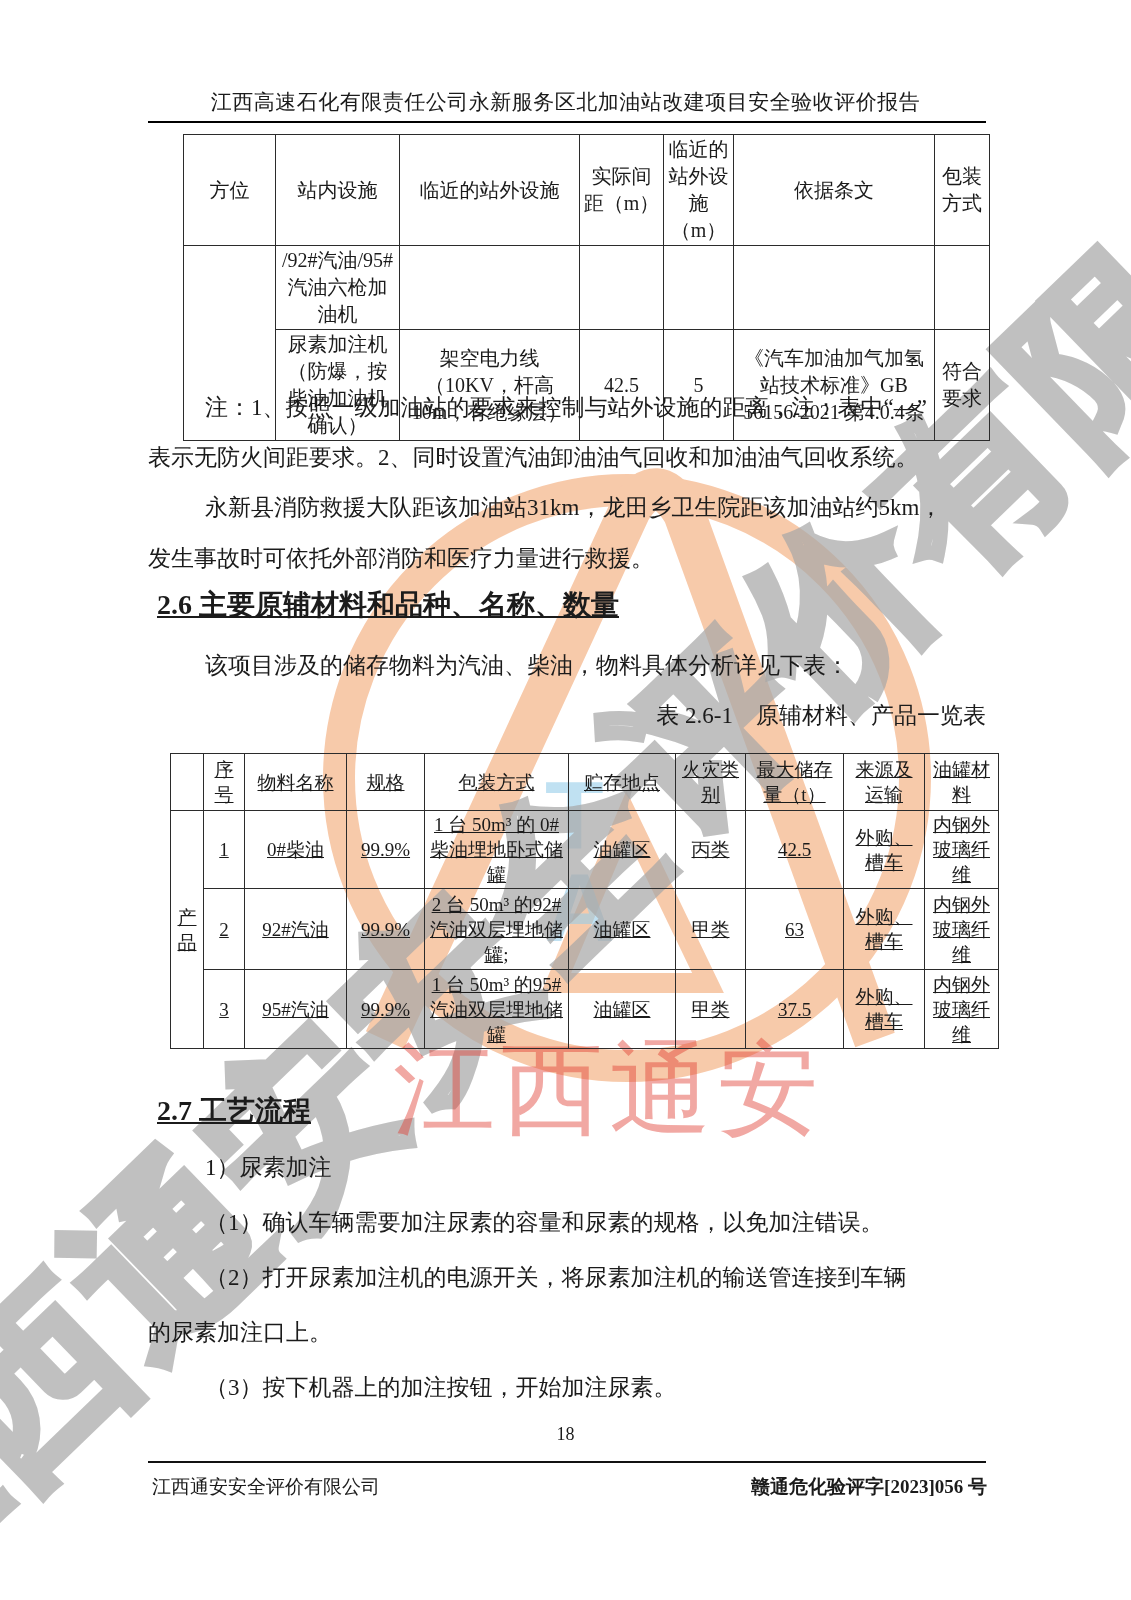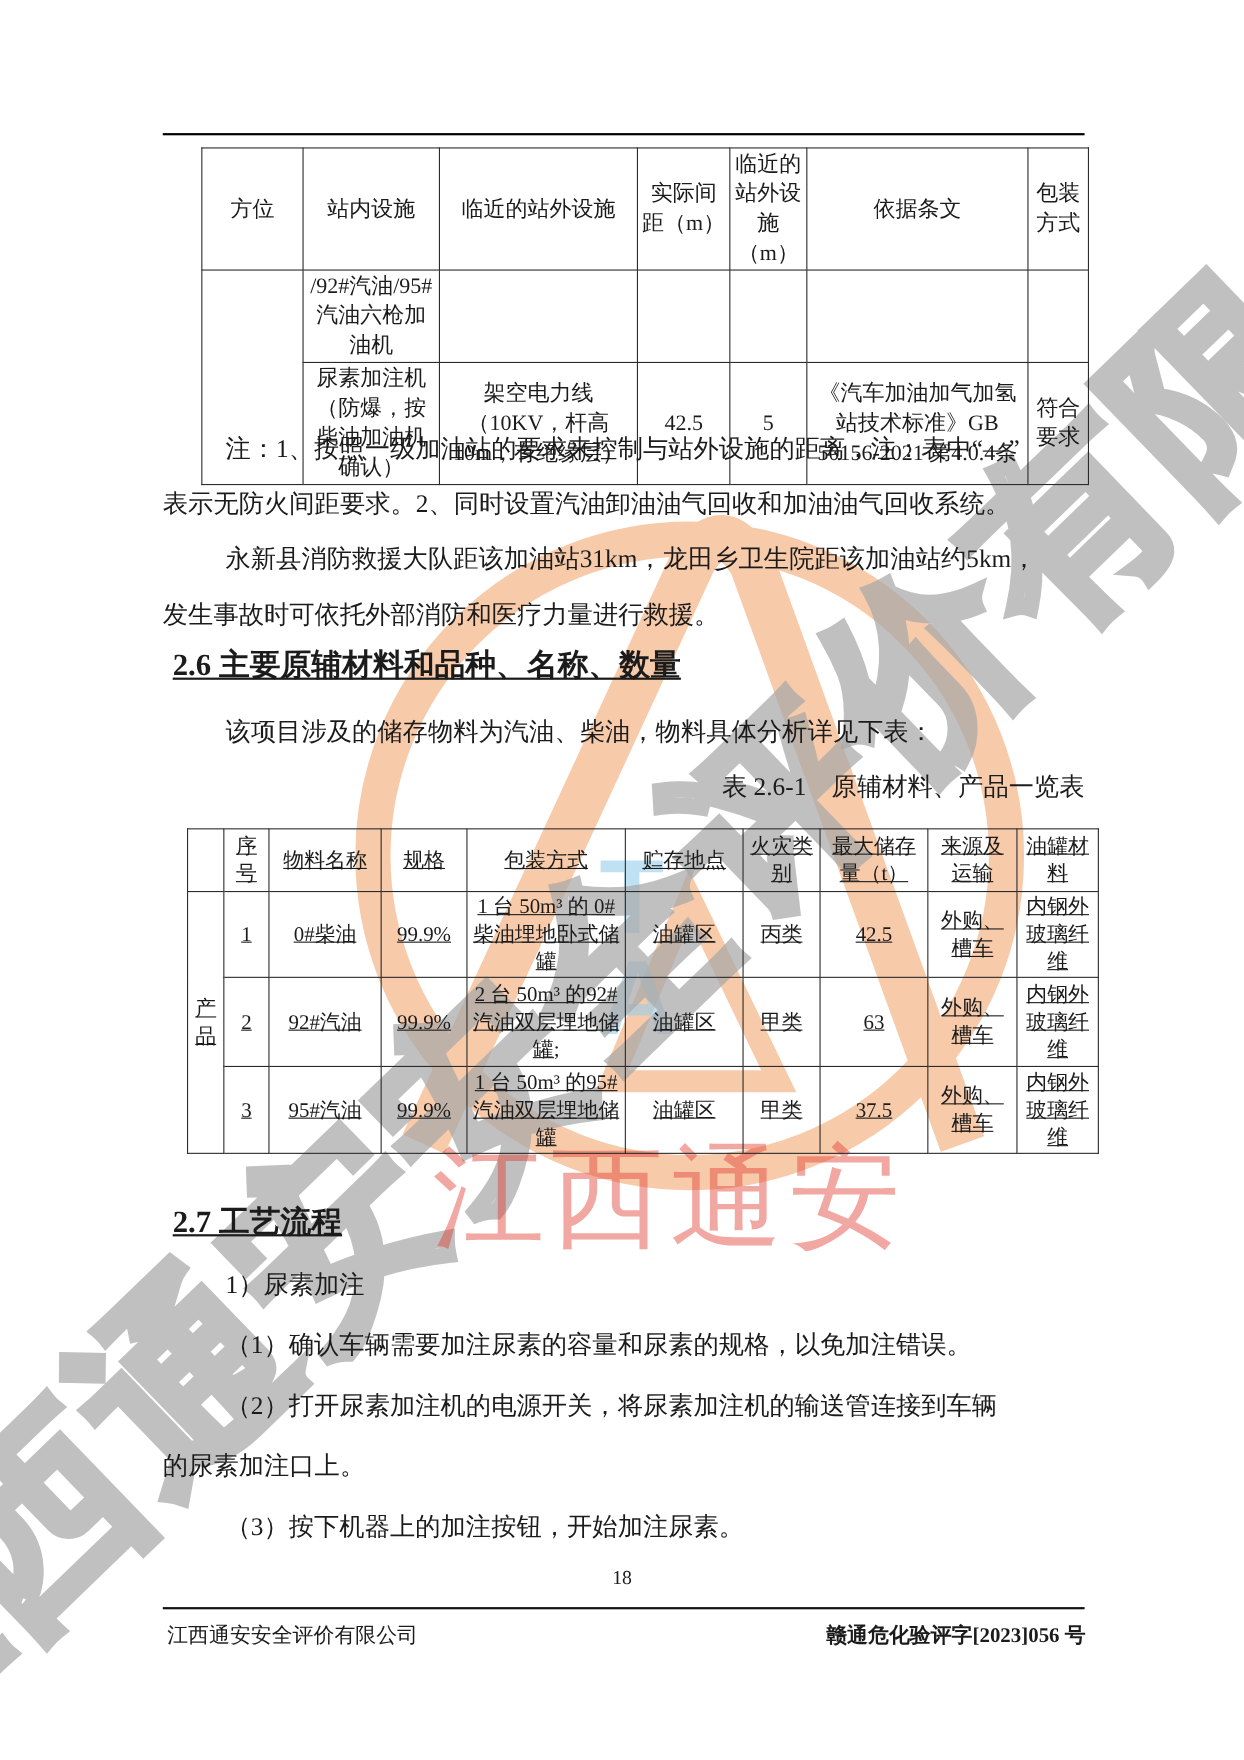--- a/index.html
+++ b/index.html
@@ -62,20 +62,21 @@
     <div class="wm-blue" style="color:rgba(150,205,234,0.8)">
       <span>T</span>
       <span>A</span>
     </div>
     <div class="wm-diag">江西通安安全评价有限公司</div>
     <div class="wm-red" style="color:rgba(225,62,52,0.45)">江西通安</div>
   </div>
 
   <div class="content">
 
+    <div class="header-title">江西高速石化有限责任公司永新服务区北加油站改建项目安全验收评价报告</div>
     <div class="header-rule"></div>
 
     <table class="t1">
       <colgroup>
         <col style="width:92px">
           <col style="width:124px">
           <col style="width:180px">
         <col style="width:84px">
           <col style="width:70px">
           <col style="width:201px">

